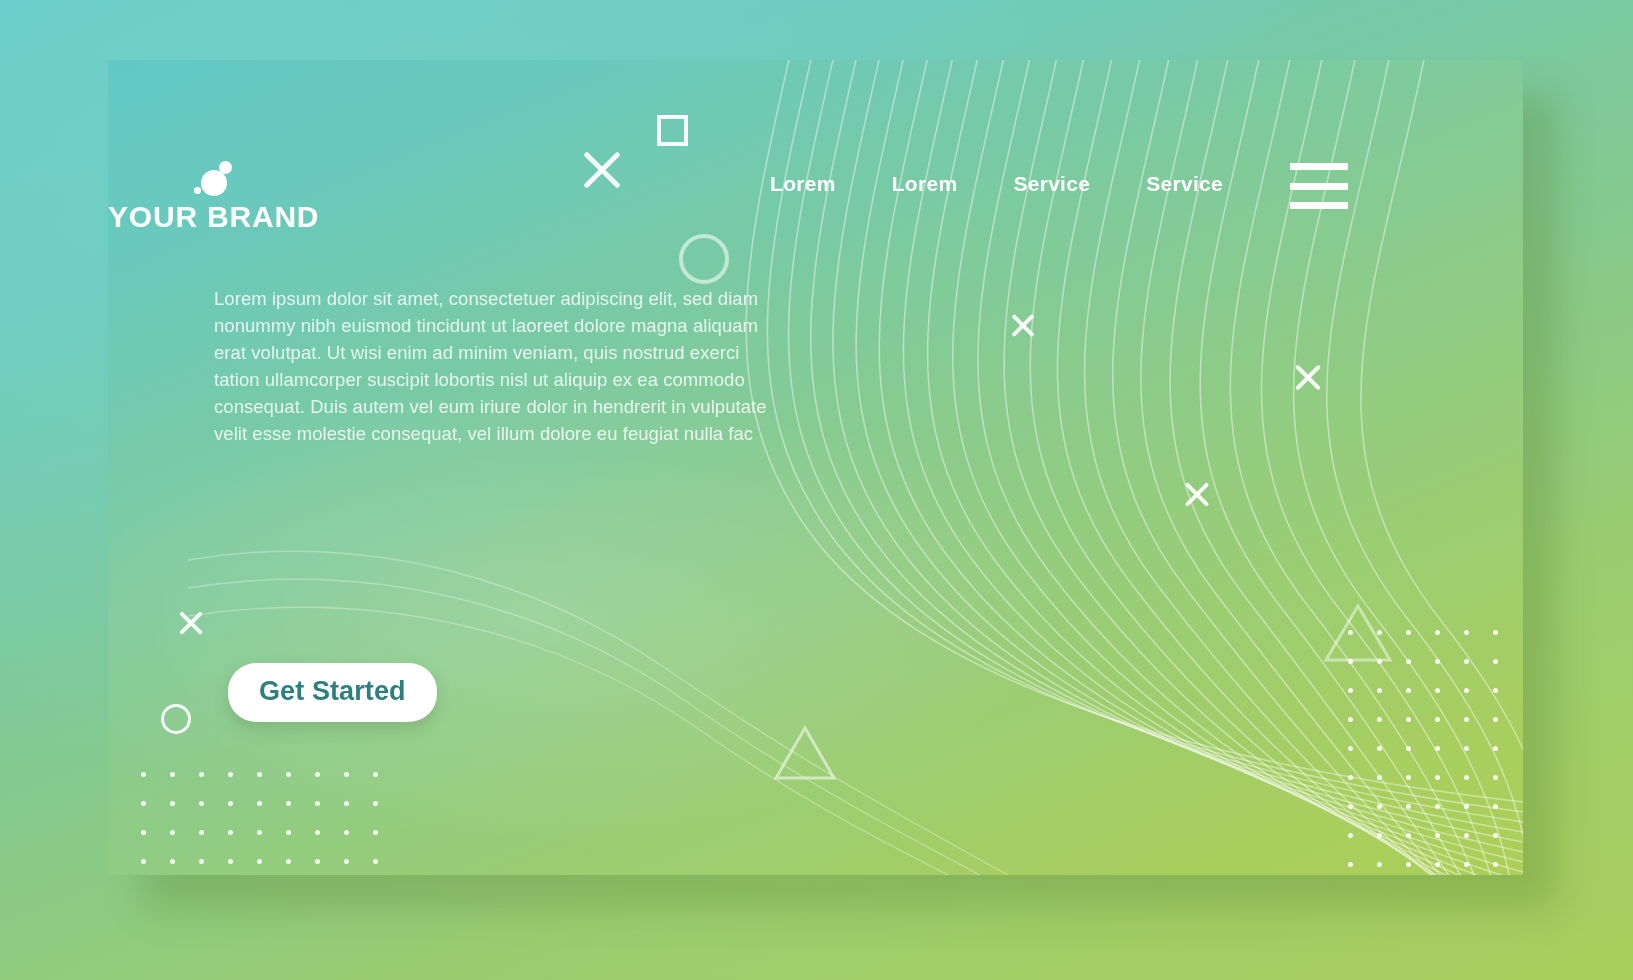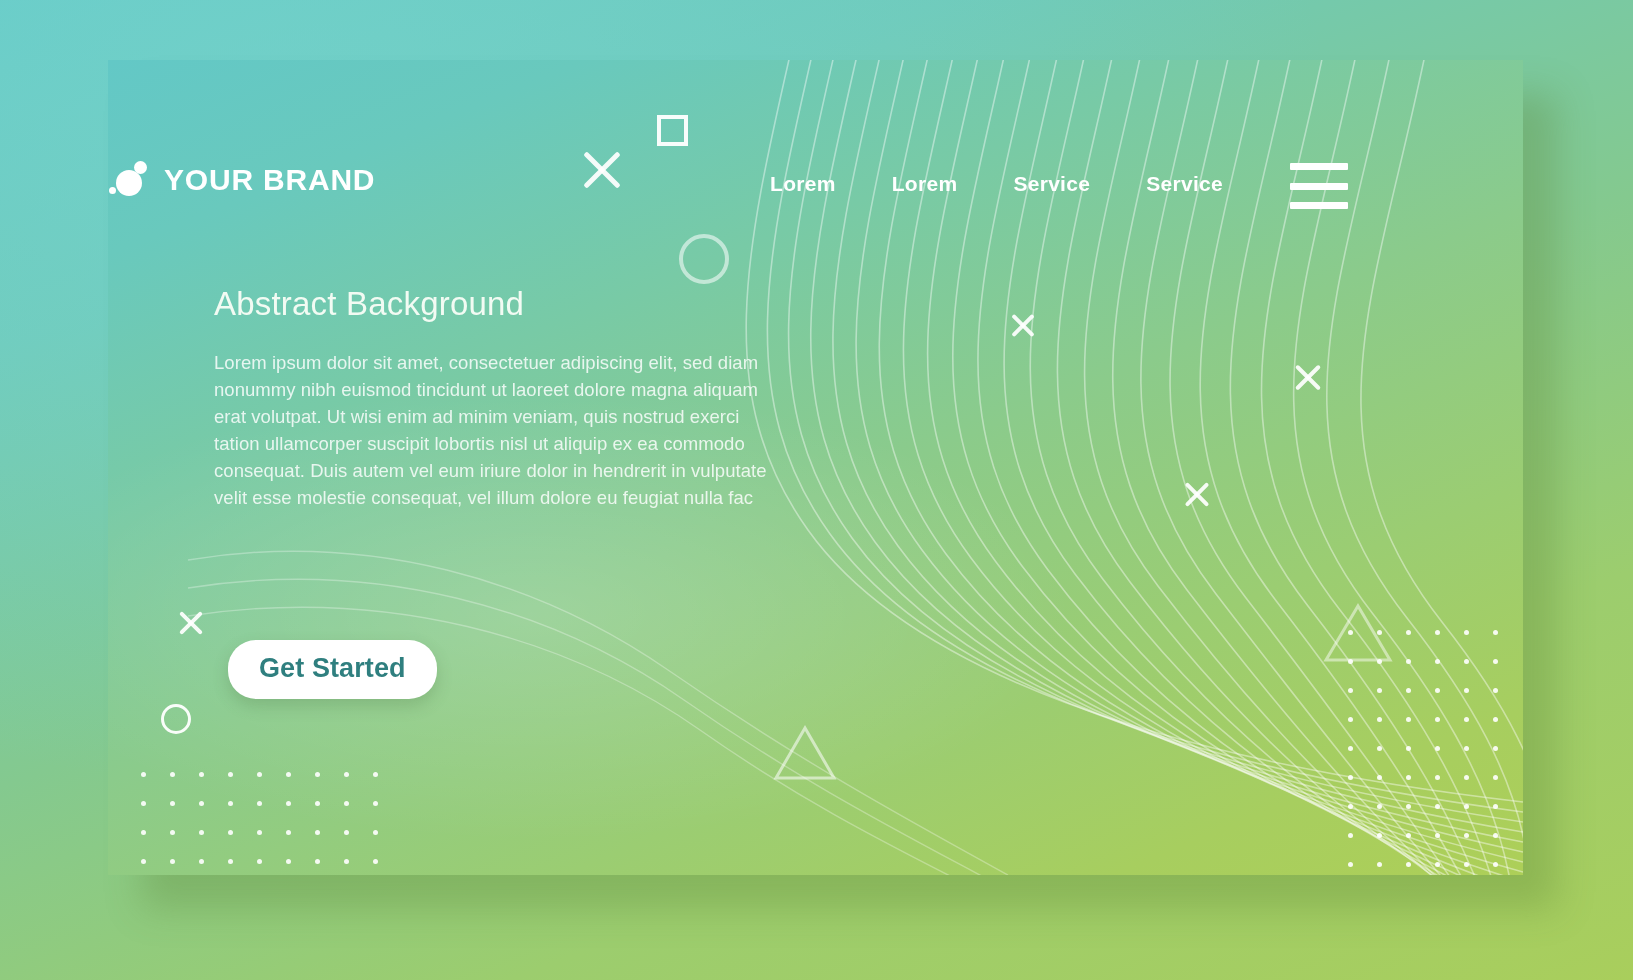--- a/index.html
+++ b/index.html
@@ -33,21 +33,21 @@
     position:absolute; inset:0; pointer-events:none;
   }
 
   
   .header{
     position:absolute; left:0; top:0; width:100%; height:180px;
     display:flex; align-items:center; z-index:8;
   }
   .brand{
     position:absolute; left:108px; top:160px;
-    display:flex; align-items:center; gap:14px;
+    display:flex; align-items:center; flex-direction:column;
   }
   .brand-mark{ position:relative; width:42px; height:40px; }
   .brand-mark .b1{
     position:absolute; left:8px; top:10px; width:26px; height:26px;
     border-radius:50%; background:#ffffff;
   }
   .brand-mark .b2{
     position:absolute; left:26px; top:1px; width:13px; height:13px;
     border-radius:50%; background:#ffffff;
   }
@@ -87,21 +87,21 @@
   .hero h2{
     color:#f2fbf3; font-size:33px; font-weight:normal; letter-spacing:.2px;
     margin-bottom:26px;
   }
   .hero p{
     color:rgba(255,255,255,.82); font-size:18.5px; line-height:1.46;
     width:560px; letter-spacing:.05px;
   }
 
   .cta{
-    position:absolute; left:228px; top:640px; z-index:9;
+    position:absolute; left:228px; top:663px; z-index:9;
     background:#ffffff; color:#2f7f7f;
     font-size:27px; font-weight:bold;
     padding:13px 31px 15px; border:none; border-radius:28px;
     box-shadow:0 7px 16px rgba(70,110,60,.24);
     cursor:pointer; white-space:nowrap; letter-spacing:.1px;
     font-family:"Liberation Sans", sans-serif;
   }
   .x-mark{ position:absolute; pointer-events:none; z-index:6; }
   .x-mark::before,.x-mark::after{
     content:""; position:absolute; left:50%; top:0;
@@ -192,21 +192,20 @@
   <a href="#">Service</a>
 </nav>
 
 <div class="hamburger">
   <span></span>
     <span></span>
     <span></span>
 </div>
 
 <div class="hero">
-  <h2>Abstract Background</h2>
   <p>Lorem ipsum dolor sit amet, consectetuer adipiscing elit, sed diam nonummy nibh euismod tincidunt ut laoreet dolore magna aliquam erat volutpat. Ut wisi enim ad minim veniam, quis nostrud exerci tation ullamcorper suscipit lobortis nisl ut aliquip ex ea commodo consequat. Duis autem vel eum iriure dolor in hendrerit in vulputate velit esse molestie consequat, vel illum dolore eu feugiat nulla fac</p>
 </div>
 
 <button class="cta">Get Started</button>
 
 <div class="x-mark" style="left:578px; top:146px; width:48px; height:48px; --t:5px;"></div>
 
 <div class="sq-outline" style="left:657px; top:115px; width:31px; height:31px;"></div>
 
 <div class="circle-outline" style="left:679px; top:234px; width:50px; height:50px; border:4px solid rgba(255,255,255,.55);"></div>

